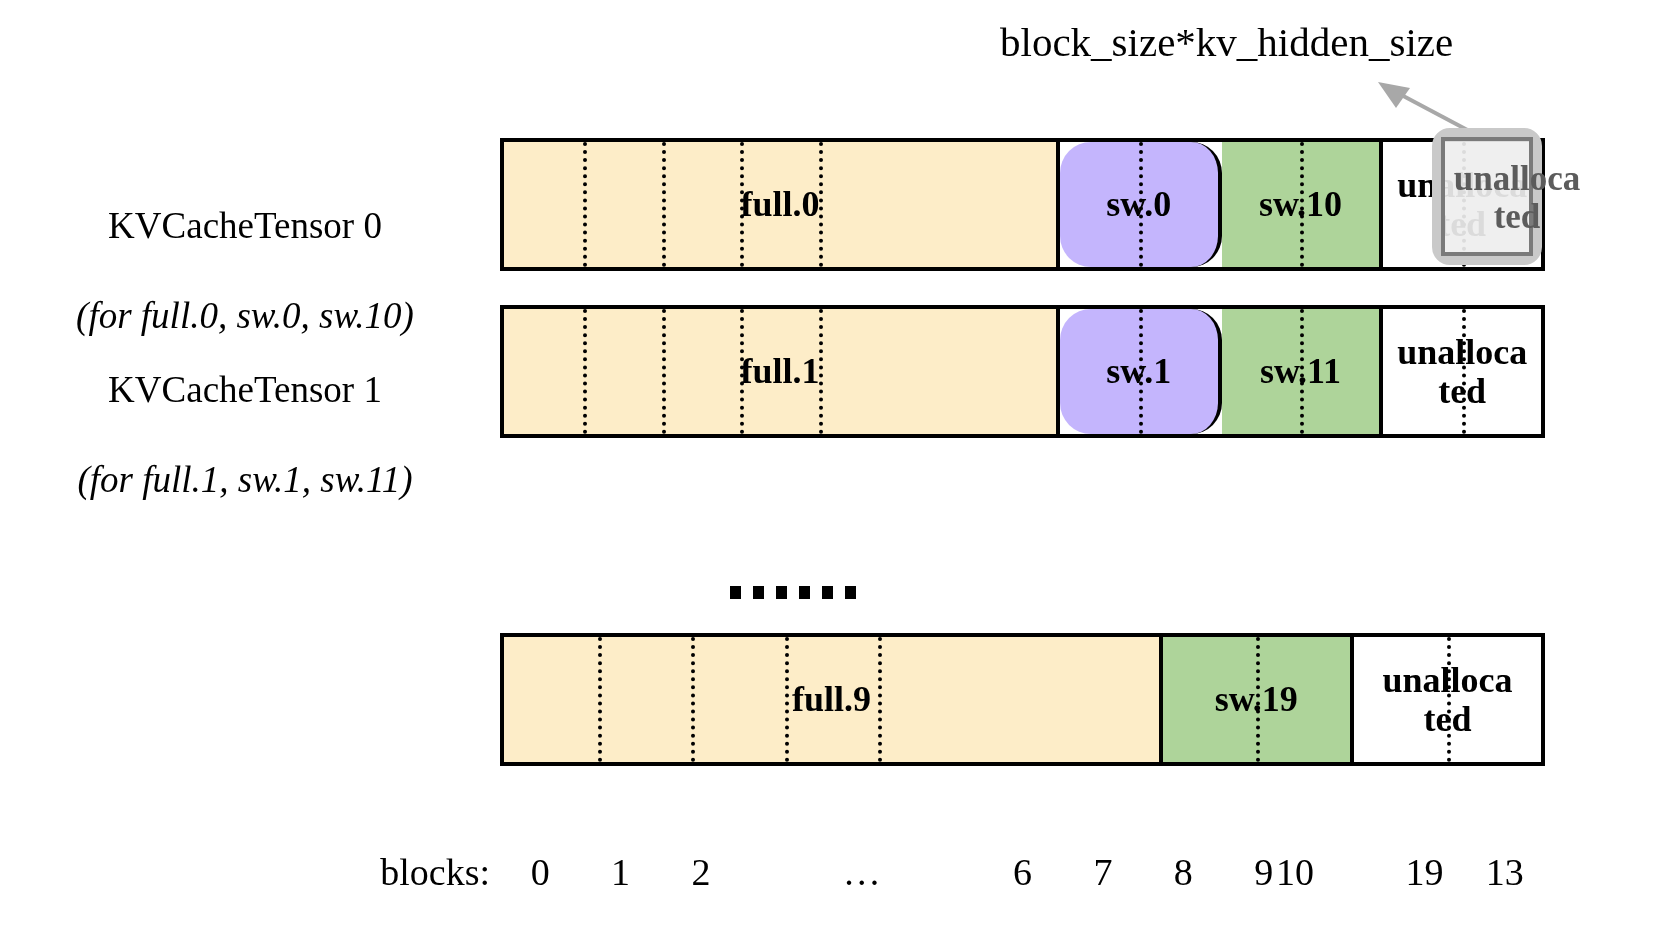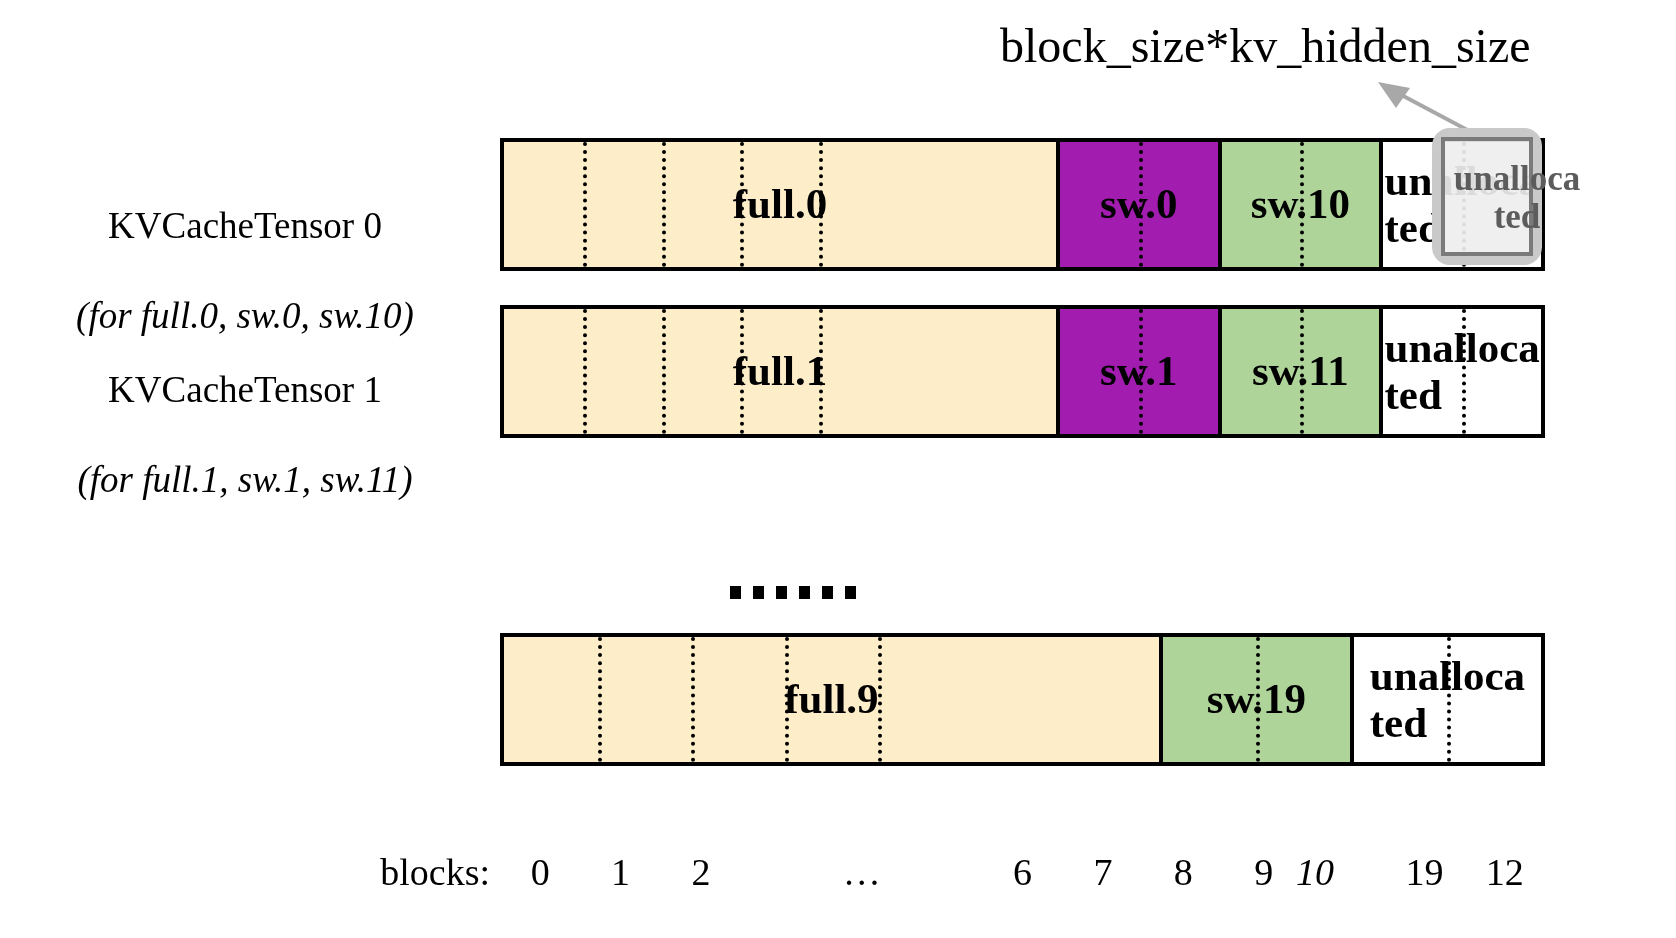--- a/index.html
+++ b/index.html
@@ -49,32 +49,32 @@
     display: flex;
     background: #ffffff;
   }
   .seg {
     position: relative;
     box-sizing: border-box;
     display: flex;
     align-items: center;
     justify-content: center;
     font-weight: bold;
-    font-size: 43px;
+    font-size: 36px;
     font-family: "Liberation Serif", "DejaVu Serif", serif;
     color: #000;
     border-right: 4px solid #000000;
     overflow: visible;
-    text-align: left;
+    text-align: center;
     line-height: 1.08;
   }
   .seg:last-child { border-right: none; }
 
   .seg-full { background: #fdedc8; }
-  .seg-sw-light { background: #a21caf; }
+  .seg-sw-light { background: #c4b5fd; border-radius: 31px; }
   .seg-sw-dark  { background: #aed49a; }
   .seg-unalloc  { background: #ffffff; }
 
   
   .dotline {
     position: absolute;
     top: 0;
     bottom: 0;
     width: 0;
     border-left: 4px dotted #000000;
@@ -94,21 +94,21 @@
     width: 11px;
     height: 13px;
     background: #000;
   }
 
   
   .annot-text {
     position: absolute;
     left: 1000px;
     top: 18px;
-    font-size: 48px;
+    font-size: 41px;
     font-family: "Liberation Serif", "DejaVu Serif", serif;
     color: #000;
     white-space: nowrap;
   }
   .annot-arrow {
     position: absolute;
     left: 1340px;
     top: 60px;
     width: 180px;
     height: 100px;
@@ -286,18 +286,18 @@
   <div class="blocks-caption">blocks:</div>
   <div class="blocks-axis">
       <span style="left: 40.1923px;">0</span>
       <span style="left: 120.577px;">1</span>
       <span style="left: 200.962px;">2</span>
       <span style="left: 361.731px;">…</span>
       <span style="left: 522.5px;">6</span>
       <span style="left: 602.885px;">7</span>
       <span style="left: 683.269px;">8</span>
       <span style="left: 763.654px;">9</span>
-      <span style="left: 815px; font-style: italic;">10</span>
+      <span style="left: 795px;">10</span>
       <span style="left: 924.423px;">19</span>
-      <span style="left: 1004.81px;">12</span>
+      <span style="left: 1004.81px;">13</span>
     </div>
 
 </div>
 
 </body></html>

